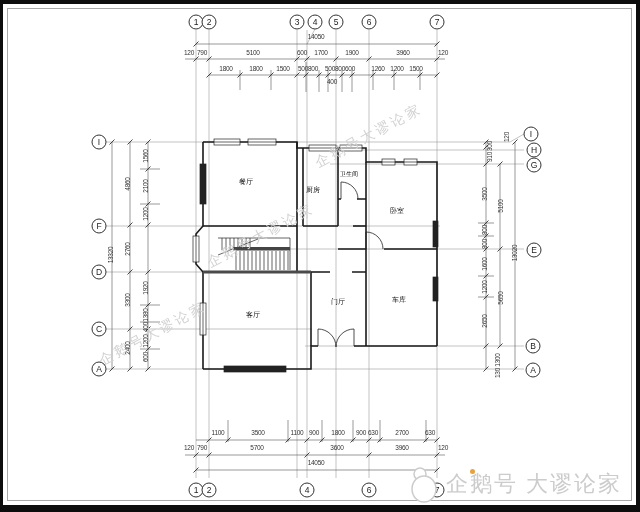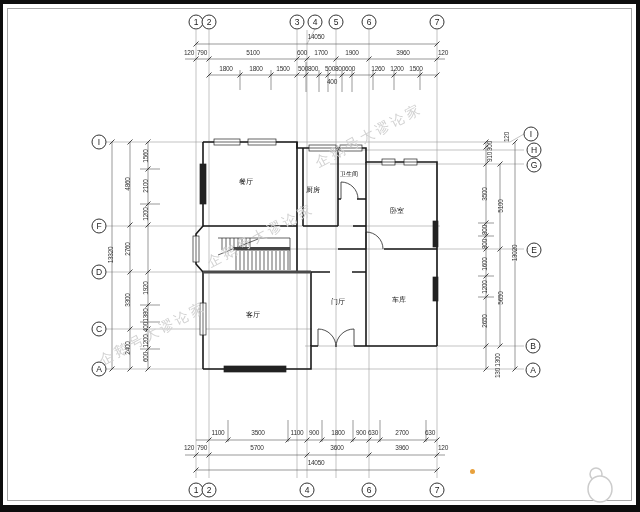--- a/index.html
+++ b/index.html
@@ -228,16 +228,17 @@
   <span class="room" style="left:250px;top:311px">客厅</span>
   <span class="room" style="left:335px;top:298px">门厅</span>
   <span class="room" style="left:396px;top:296px">车库</span>
 
   <div class="brand-dot"></div>
   <div class="brand">
     <svg width="30" height="38" viewBox="0 0 30 38" style="margin-right:6px">
       <circle cx="10" cy="9" r="6" fill="#ffffff" stroke="#cccccc" stroke-width="1.5"></circle>
       <ellipse cx="14" cy="24" rx="12" ry="13" fill="#ffffff" stroke="#cccccc" stroke-width="1.5"></ellipse>
     </svg>
+    <span class="brand-text">企鹅号 大谬论家</span>
   </div>
 
  </div>
 </div>
 
 </body></html>

